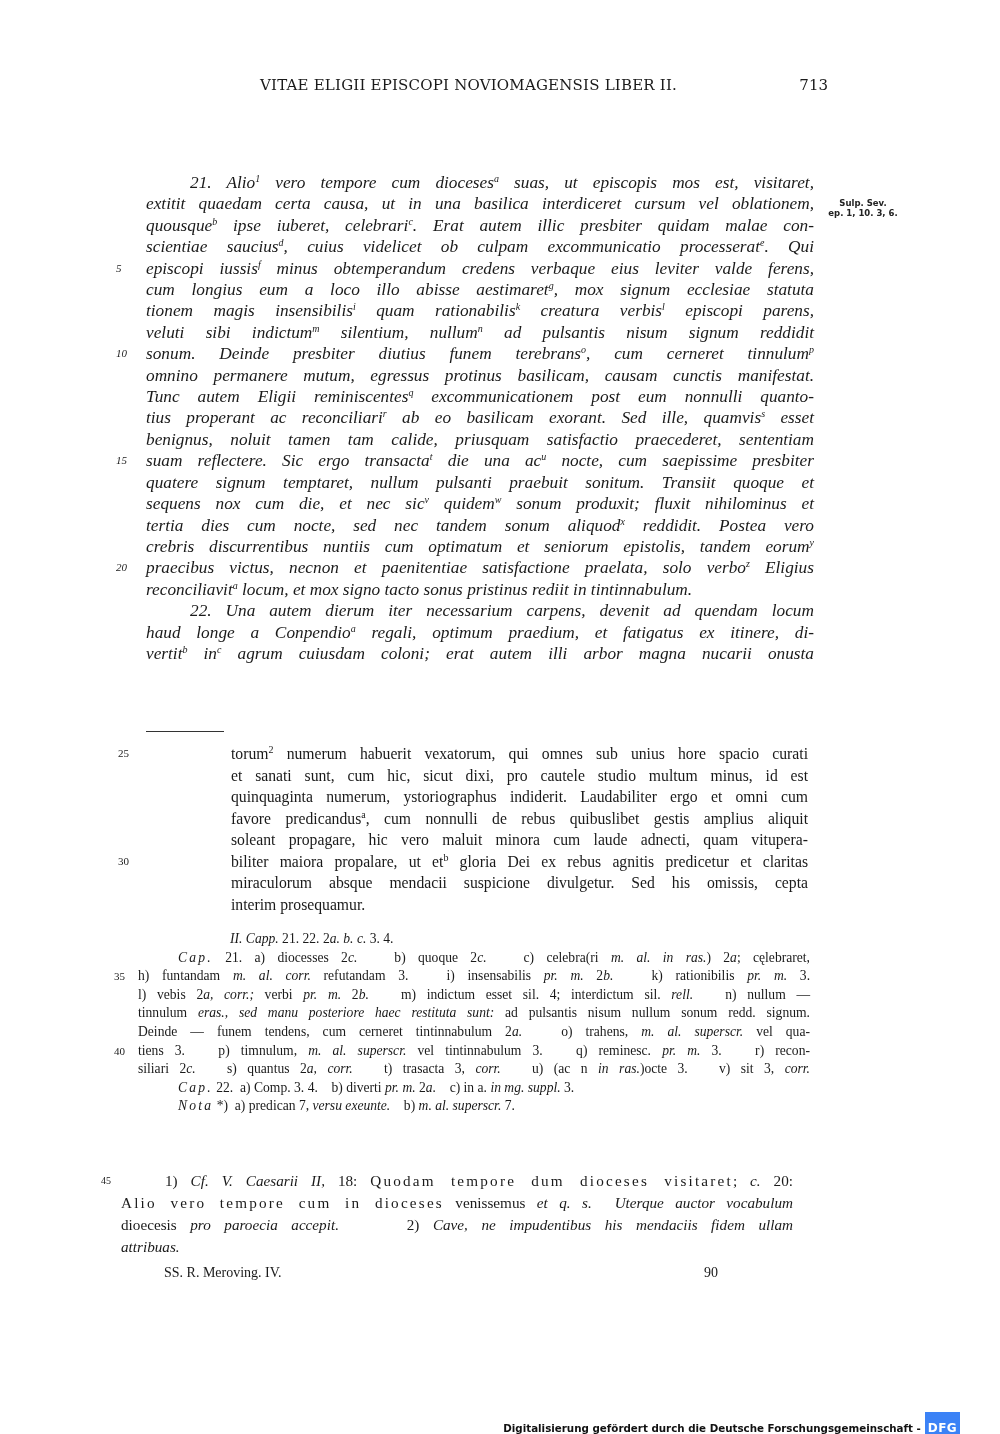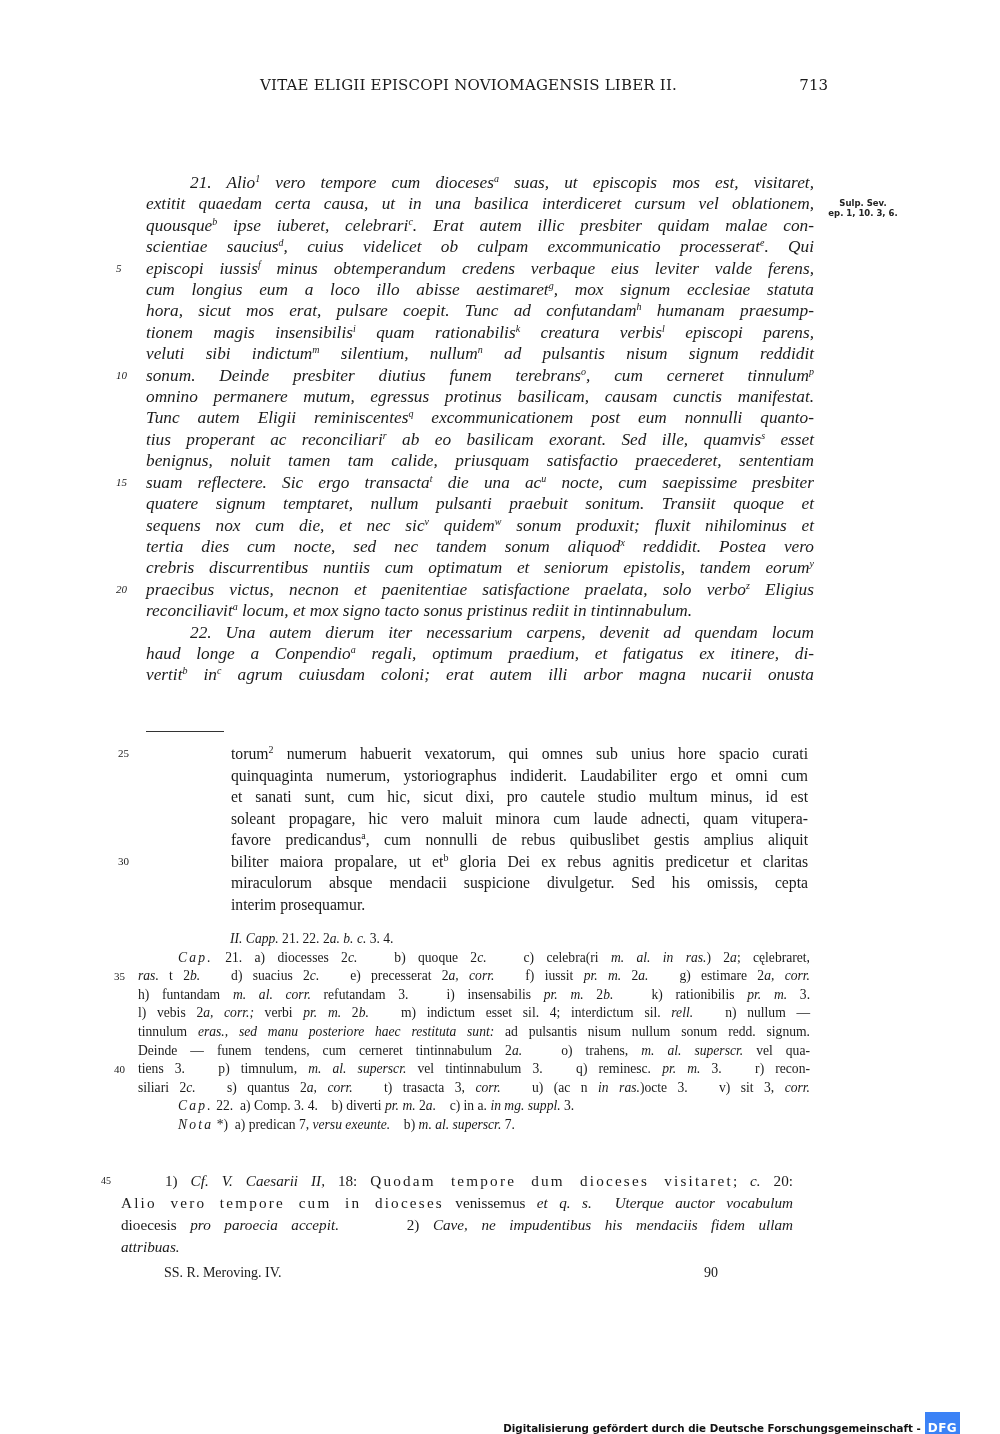--- a/index.html
+++ b/index.html
@@ -88,21 +88,20 @@
     <div>ep. 1, 10. 3, 6.</div>
   </div>
 
   <div class="main-text" id="main-text">
       <div class="line indent"><span>21. Alio<sup>1</sup> vero tempore cum dioceses<sup>a</sup> suas, ut episcopis mos est, visitaret,</span></div>
       <div class="line"><span>extitit quaedam certa causa, ut in una basilica interdiceret cursum vel oblationem,</span></div>
       <div class="line"><span>quousque<sup>b</sup> ipse iuberet, celebrari<sup>c</sup>. Erat autem illic presbiter quidam malae con-</span></div>
       <div class="line"><span>scientiae saucius<sup>d</sup>, cuius videlicet ob culpam excommunicatio processerat<sup>e</sup>. Qui</span></div>
       <div class="line"><span class="ln">5</span><span>episcopi iussis<sup>f</sup> minus obtemperandum credens verbaque eius leviter valde ferens,</span></div>
       <div class="line"><span>cum longius eum a loco illo abisse aestimaret<sup>g</sup>, mox signum ecclesiae statuta</span></div>
-      <div class="line"><span>hora, sicut mos erat, pulsare coepit. Tunc ad confutandam<sup>h</sup> humanam praesump-</span></div>
       <div class="line"><span>tionem magis insensibilis<sup>i</sup> quam rationabilis<sup>k</sup> creatura verbis<sup>l</sup> episcopi parens,</span></div>
       <div class="line"><span>veluti sibi indictum<sup>m</sup> silentium, nullum<sup>n</sup> ad pulsantis nisum signum reddidit</span></div>
       <div class="line"><span class="ln">10</span><span>sonum. Deinde presbiter diutius funem terebrans<sup>o</sup>, cum cerneret tinnulum<sup>p</sup></span></div>
       <div class="line"><span>omnino permanere mutum, egressus protinus basilicam, causam cunctis manifestat.</span></div>
       <div class="line"><span>Tunc autem Eligii reminiscentes<sup>q</sup> excommunicationem post eum nonnulli quanto-</span></div>
       <div class="line"><span>tius properant ac reconciliari<sup>r</sup> ab eo basilicam exorant. Sed ille, quamvis<sup>s</sup> esset</span></div>
       <div class="line"><span>benignus, noluit tamen tam calide, priusquam satisfactio praecederet, sententiam</span></div>
       <div class="line"><span class="ln">15</span><span>suam reflectere. Sic ergo transacta<sup>t</sup> die una ac<sup>u</sup> nocte, cum saepissime presbiter</span></div>
       <div class="line"><span>quatere signum temptaret, nullum pulsanti praebuit sonitum. Transiit quoque et</span></div>
       <div class="line"><span>sequens nox cum die, et nec sic<sup>v</sup> quidem<sup>w</sup> sonum produxit; fluxit nihilominus et</span></div>
@@ -112,33 +111,33 @@
       <div class="line last"><span>reconciliavit<sup>a</sup> locum, et mox signo tacto sonus pristinus rediit in tintinnabulum.</span></div>
       <div class="line indent"><span>22. Una autem dierum iter necessarium carpens, devenit ad quendam locum</span></div>
       <div class="line"><span>haud longe a Conpendio<sup>a</sup> regali, optimum praedium, et fatigatus ex itinere, di-</span></div>
       <div class="line"><span>vertit<sup>b</sup> in<sup>c</sup> agrum cuiusdam coloni; erat autem illi arbor magna nucarii onusta</span></div>
     </div>
 
   <div class="rule"></div>
 
   <div class="nota-text" id="nota-text">
       <div class="line"><span class="ln">25</span><span>torum<sup>2</sup> numerum habuerit vexatorum, qui omnes sub unius hore spacio curati</span></div>
+      <div class="line"><span>et sanati sunt, cum hic, sicut dixi, pro cautele studio multum minus, id est</span></div>
       <div class="line"><span>quinquaginta numerum, ystoriographus indiderit. Laudabiliter ergo et omni cum</span></div>
-      <div class="line"><span>et sanati sunt, cum hic, sicut dixi, pro cautele studio multum minus, id est</span></div>
+      <div class="line"><span>favore predicandus<sup>a</sup>, cum nonnulli de rebus quibuslibet gestis amplius aliquit</span></div>
       <div class="line"><span>soleant propagare, hic vero maluit minora cum laude adnecti, quam vitupera-</span></div>
-      <div class="line"><span>favore predicandus<sup>a</sup>, cum nonnulli de rebus quibuslibet gestis amplius aliquit</span></div>
       <div class="line"><span class="ln">30</span><span>biliter maiora propalare, ut et<sup>b</sup> gloria Dei ex rebus agnitis predicetur et claritas</span></div>
       <div class="line"><span>miraculorum absque mendacii suspicione divulgetur. Sed his omissis, cepta</span></div>
       <div class="line last"><span>interim prosequamur.</span></div>
     </div>
 
   <div class="app" id="app">
       <div class="line ind1 last"><span><i>II. Capp.</i> 21. 22. 2<i>a. b. c.</i> 3. 4.</span></div>
       <div class="line ind2"><span><i class="spaced">Cap.</i> 21. a) diocesses 2<i>c.</i> &nbsp; b) quoque 2<i>c.</i> &nbsp; c) celebra(ri <i>m. al. in ras.</i>) 2<i>a</i>; cęlebraret,</span></div>
-      <div class="line"><span class="ln">35</span><span><i>ras.</i> t 2<i>b.</i> &nbsp; d) suacius 2<i>c.</i> &nbsp; e) precesserat 2<i>a, corr.</i> &nbsp; f) iussit <i>pr. m.</i> 2<i>a.</i> &nbsp; g) estimare 2<i>a, corr.</i></span></div>
+      <div class="line"><span class="ln">35</span></div>
       <div class="line"><span>h) funtandam <i>m. al. corr.</i> refutandam 3. &nbsp; i) insensabilis <i>pr. m.</i> 2<i>b.</i> &nbsp; k) rationibilis <i>pr. m.</i> 3.</span></div>
       <div class="line"><span>l) vebis 2<i>a, corr.;</i> verbi <i>pr. m.</i> 2<i>b.</i> &nbsp; m) indictum esset sil. 4; interdictum sil. <i>rell.</i> &nbsp; n) nullum —</span></div>
       <div class="line"><span>tinnulum <i>eras., sed manu posteriore haec restituta sunt:</i> ad pulsantis nisum nullum sonum redd. signum.</span></div>
       <div class="line"><span>Deinde — funem tendens, cum cerneret tintinnabulum 2<i>a.</i> &nbsp; o) trahens, <i>m. al. superscr.</i> vel qua-</span></div>
       <div class="line"><span class="ln">40</span><span>tiens 3. &nbsp; p) timnulum, <i>m. al. superscr.</i> vel tintinnabulum 3. &nbsp; q) reminesc. <i>pr. m.</i> 3. &nbsp; r) recon-</span></div>
       <div class="line"><span>siliari 2<i>c.</i> &nbsp; s) quantus 2<i>a, corr.</i> &nbsp; t) trasacta 3, <i>corr.</i> &nbsp; u) (ac n <i>in ras.</i>)octe 3. &nbsp; v) sit 3, <i>corr.</i></span></div>
       <div class="line ind2 last"><span><i class="spaced">Cap.</i> 22. &nbsp;a) Comp. 3. 4. &nbsp;&nbsp; b) diverti <i>pr. m.</i> 2<i>a.</i> &nbsp;&nbsp; c) in a. <i>in mg. suppl.</i> 3.</span></div>
       <div class="line ind2 last"><span><i class="spaced">Nota</i> *) &nbsp;a) predican 7, <i>versu exeunte.</i> &nbsp;&nbsp; b) <i>m. al. superscr.</i> 7.</span></div>
     </div>
 

